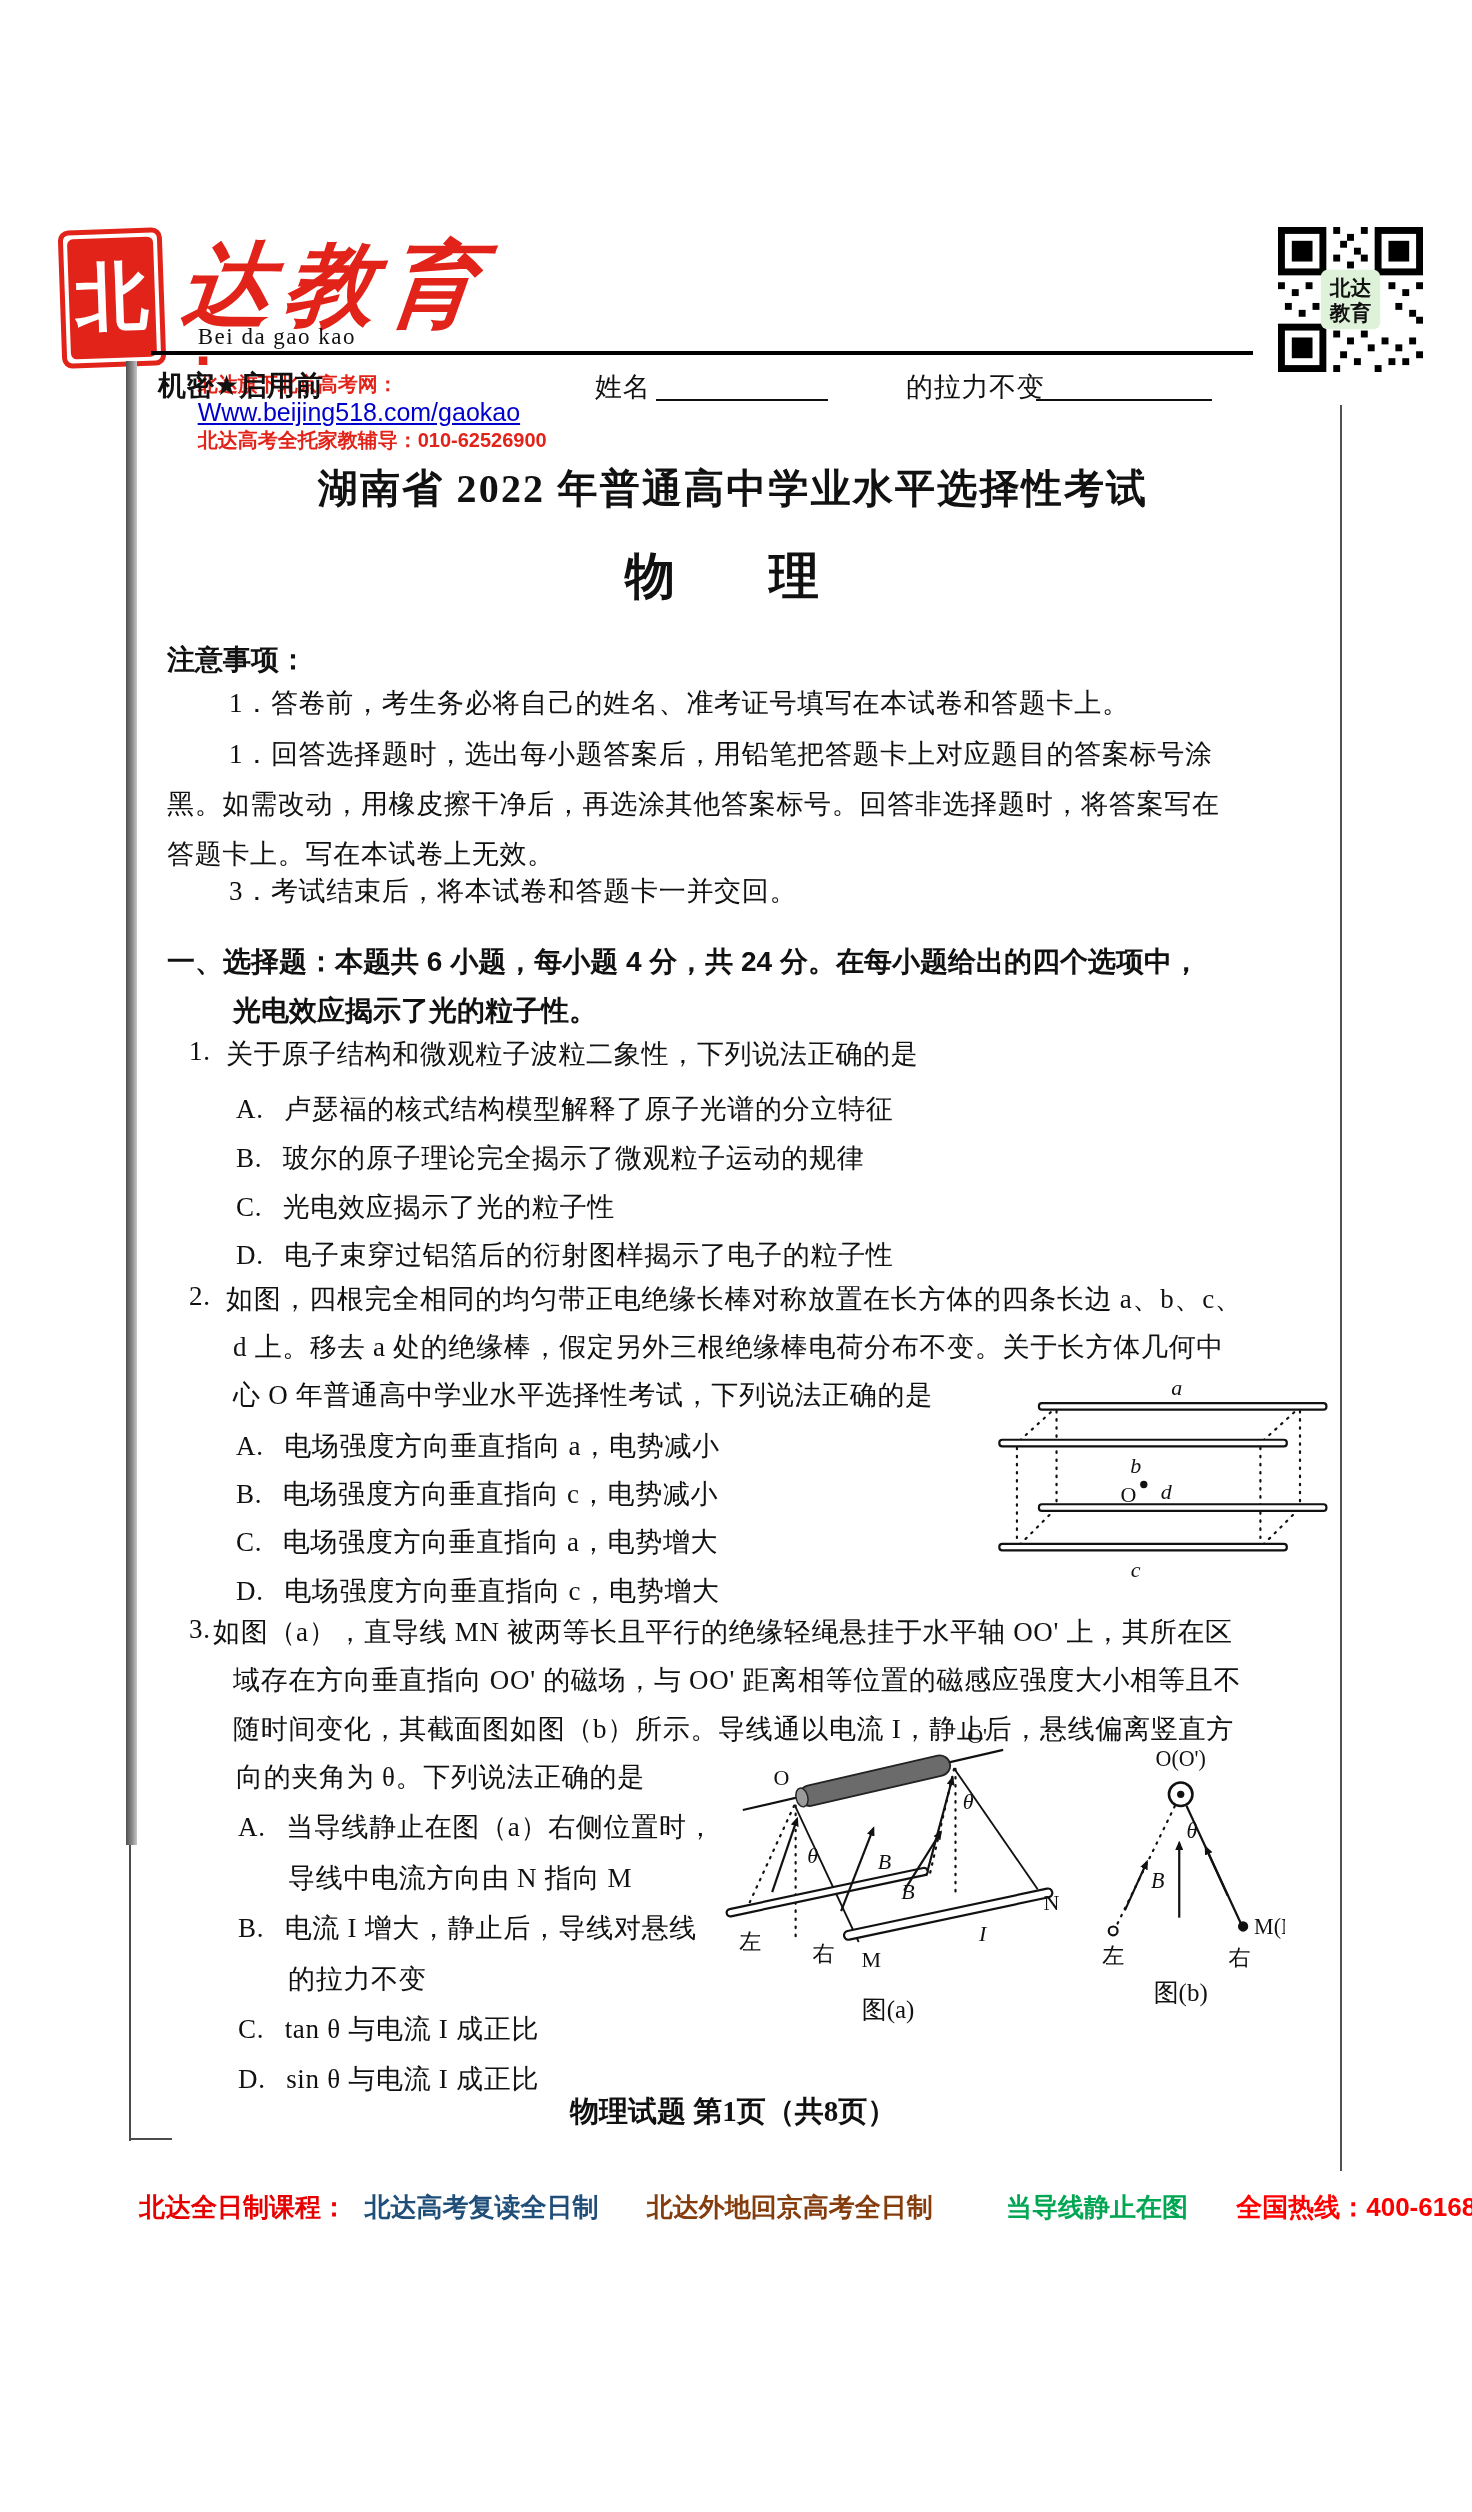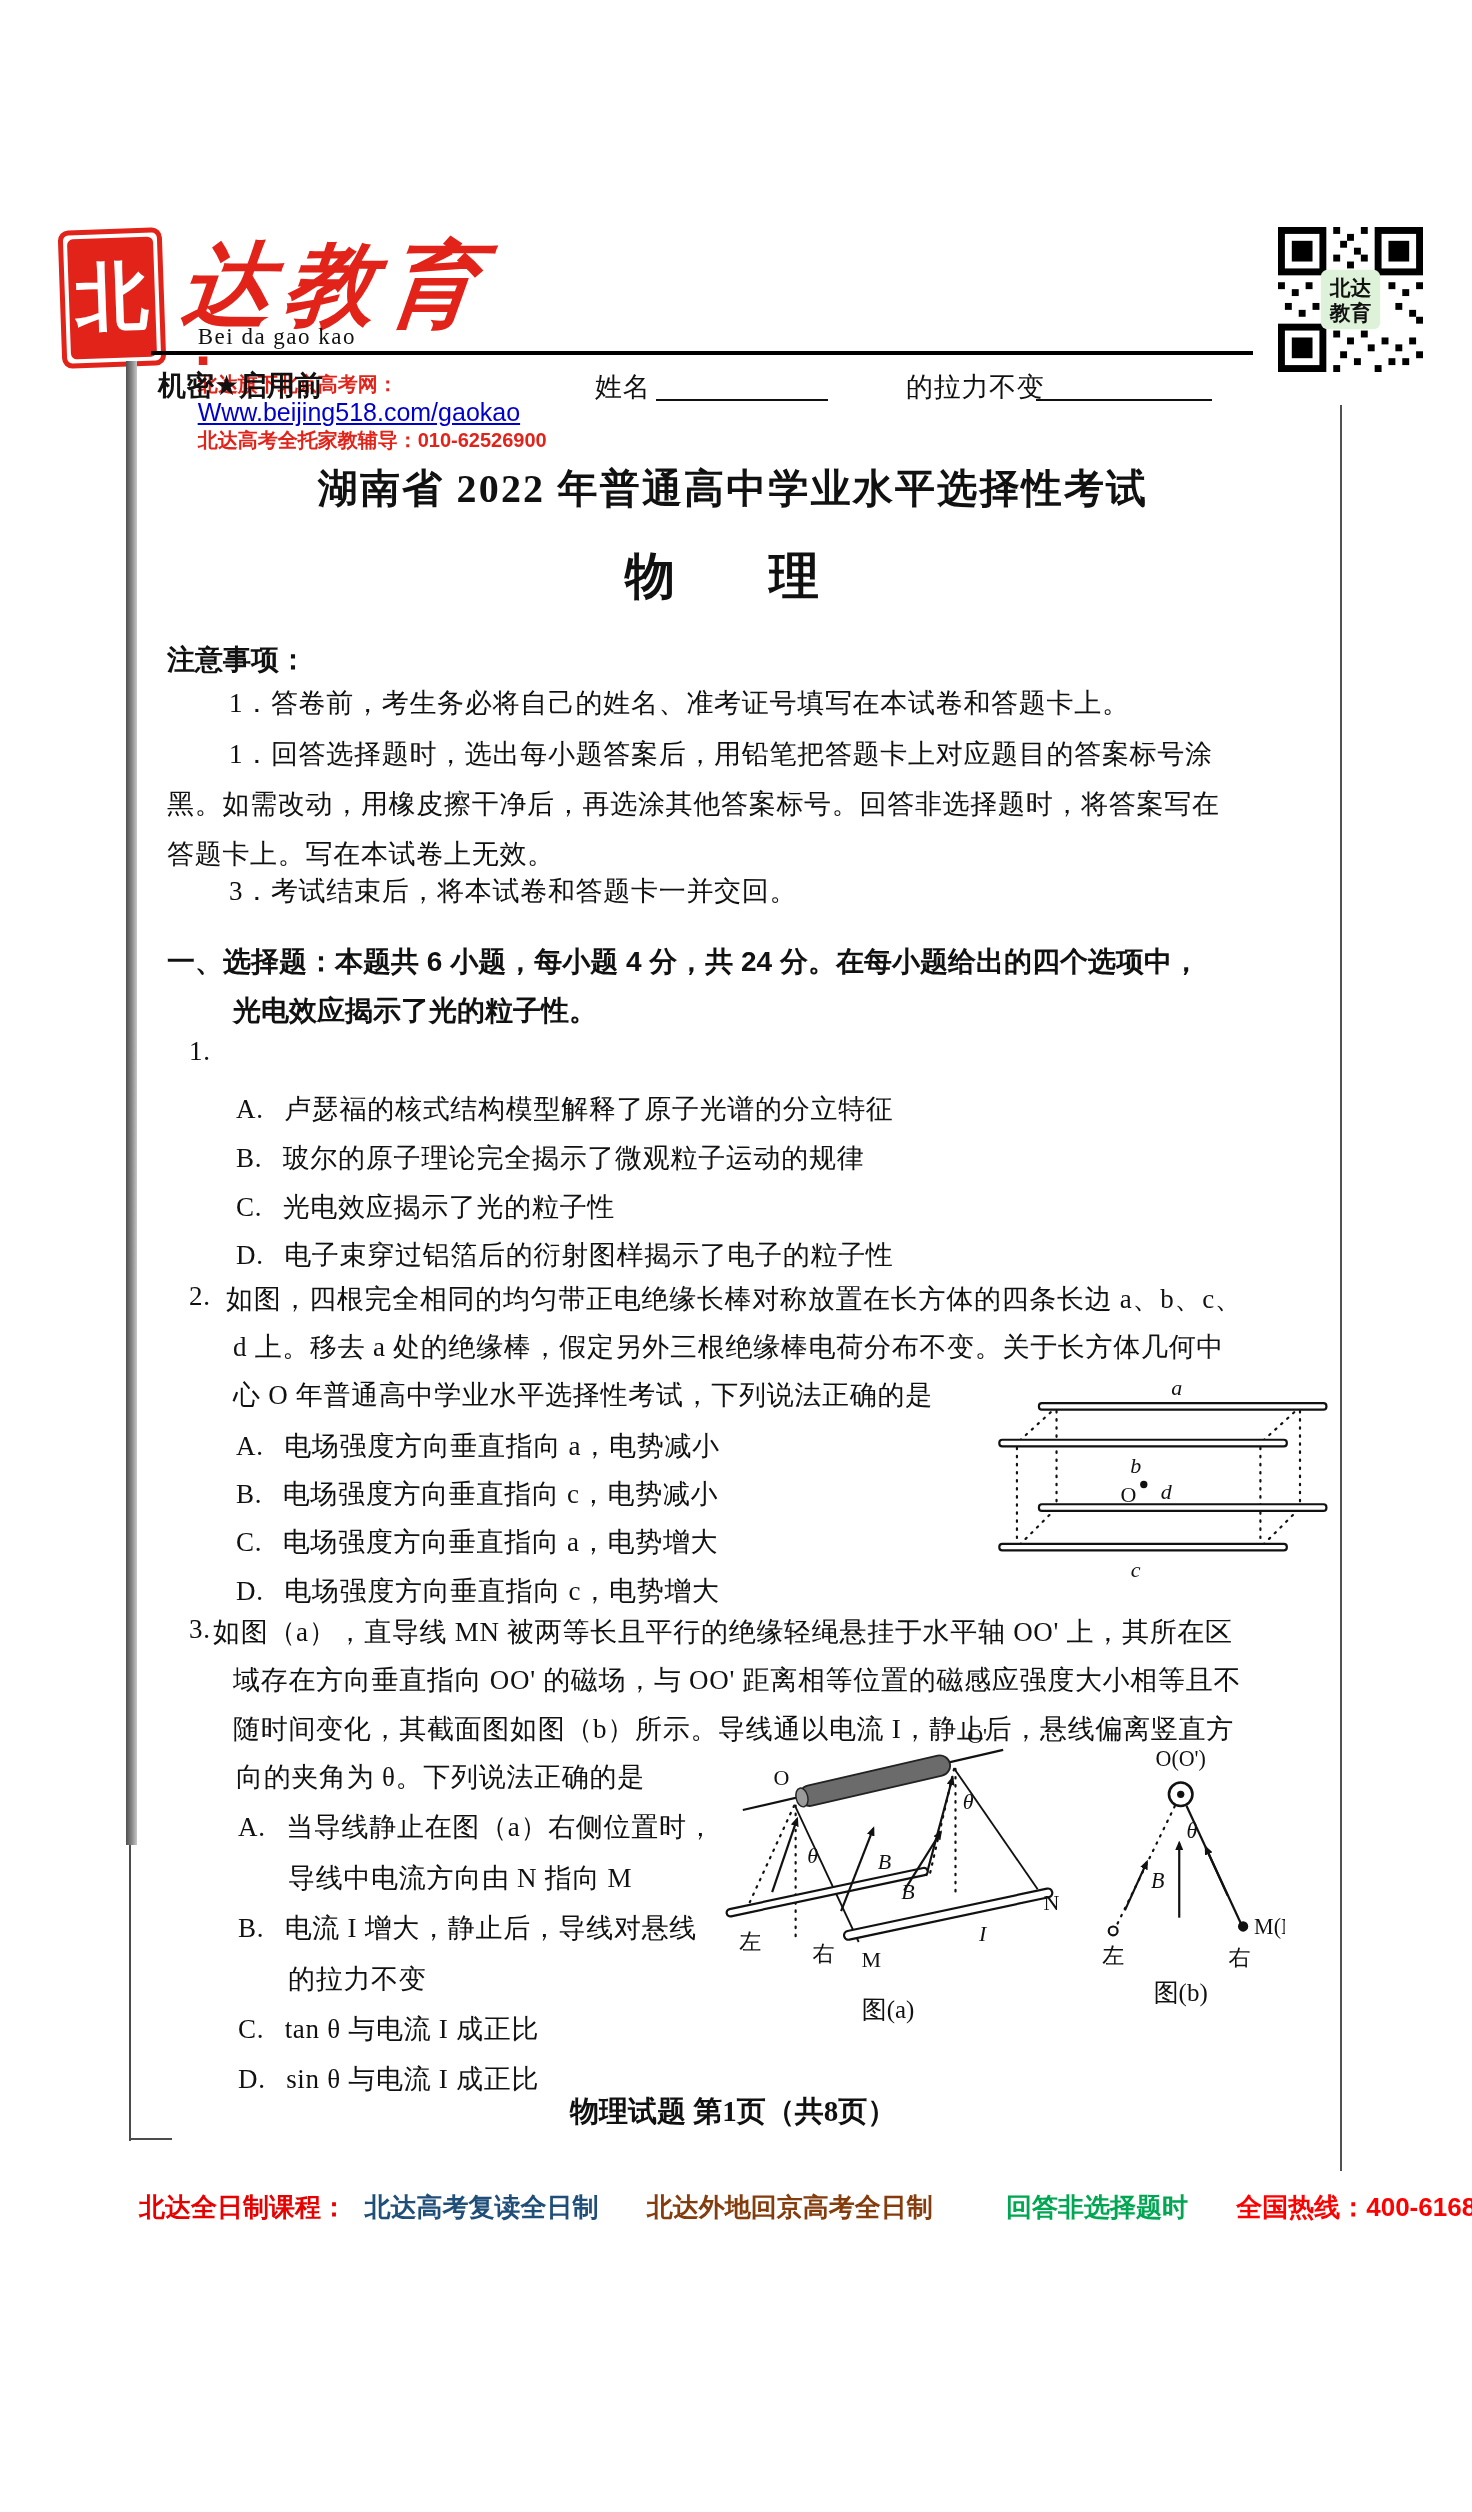--- a/index.html
+++ b/index.html
@@ -138,20 +138,21 @@
   <div class="abs body-t" style="left:229px;top:685px">1．答卷前，考生务必将自己的姓名、准考证号填写在本试卷和答题卡上。</div>
   <div class="abs body-t" style="left:229px;top:736px">1．回答选择题时，选出每小题答案后，用铅笔把答题卡上对应题目的答案标号涂</div>
   <div class="abs body-t" style="left:167px;top:786px">黑。如需改动，用橡皮擦干净后，再选涂其他答案标号。回答非选择题时，将答案写在</div>
   <div class="abs body-t" style="left:167px;top:836px">答题卡上。写在本试卷上无效。</div>
   <div class="abs body-t" style="left:229px;top:873px">3．考试结束后，将本试卷和答题卡一并交回。</div>
 
   <div class="abs bold-h" style="left:167px;top:943px">一、选择题：本题共 6 小题，每小题 4 分，共 24 分。在每小题给出的四个选项中，</div>
   <div class="abs bold-h" style="left:233px;top:992px">光电效应揭示了光的粒子性。</div>
 
   <div class="abs body-t" style="left:189px;top:1036px">1.</div>
+  <div class="abs body-t" style="left:226px;top:1036px">关于原子结构和微观粒子波粒二象性，下列说法正确的是</div>
   <div class="abs body-t" style="left:236px;top:1091px">
     <span class="opt-label">A.</span><span>卢瑟福的核式结构模型解释了原子光谱的分立特征</span>
   </div>
   <div class="abs body-t" style="left:236px;top:1140px">
     <span class="opt-label">B.</span><span>玻尔的原子理论完全揭示了微观粒子运动的规律</span>
   </div>
   <div class="abs body-t" style="left:236px;top:1189px">
     <span class="opt-label">C.</span><span>光电效应揭示了光的粒子性</span>
   </div>
   <div class="abs body-t" style="left:236px;top:1237px">
@@ -286,18 +287,18 @@
     <text x="248" y="264">M(N)</text>
     <text class="cap" x="148" y="356" text-anchor="middle">图(b)</text>
   </svg>
 
   <div class="abs center-w pg-foot" style="top:2092px">物理试题 第1页（共8页）</div>
 
   <div class="cfooter">
     <span style="color: rgb(230, 0, 0);">北达全日制课程：</span>
     <span class="gap-m" style="color: rgb(31, 78, 121);">北达高考复读全日制</span>
     <span class="gap-l" style="color: rgb(132, 60, 12);">北达外地回京高考全日制</span>
-    <span class="gap-m" style="color: rgb(0, 166, 81);">回答非选择题时</span>
+    <span class="gap-m" style="color: rgb(0, 166, 81);">当导线静止在图</span>
     <span style="color: rgb(255, 0, 0);">全国热线：400-6168-182</span>
   </div>
 
 </div>
 
 
 </body></html>

